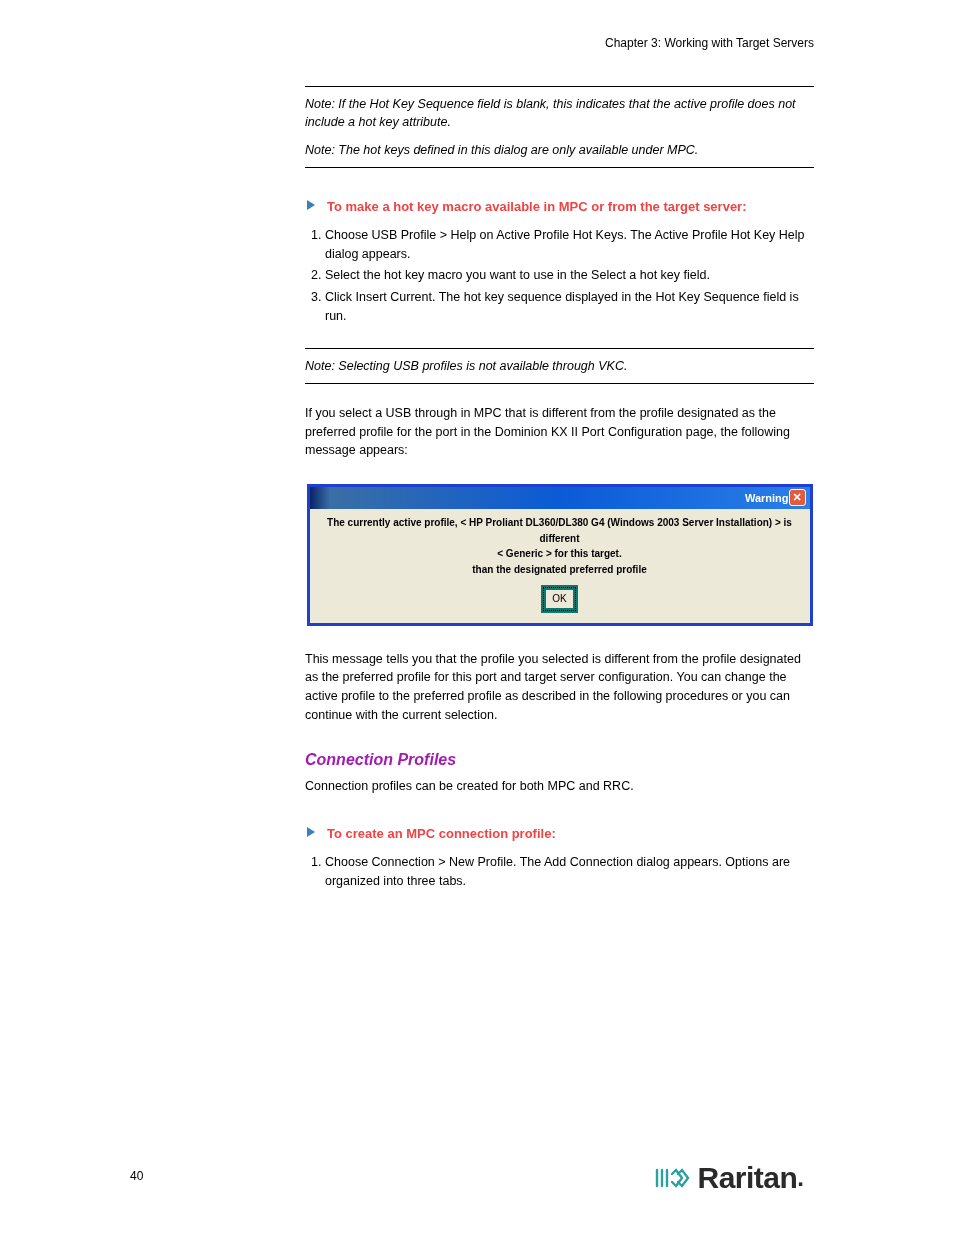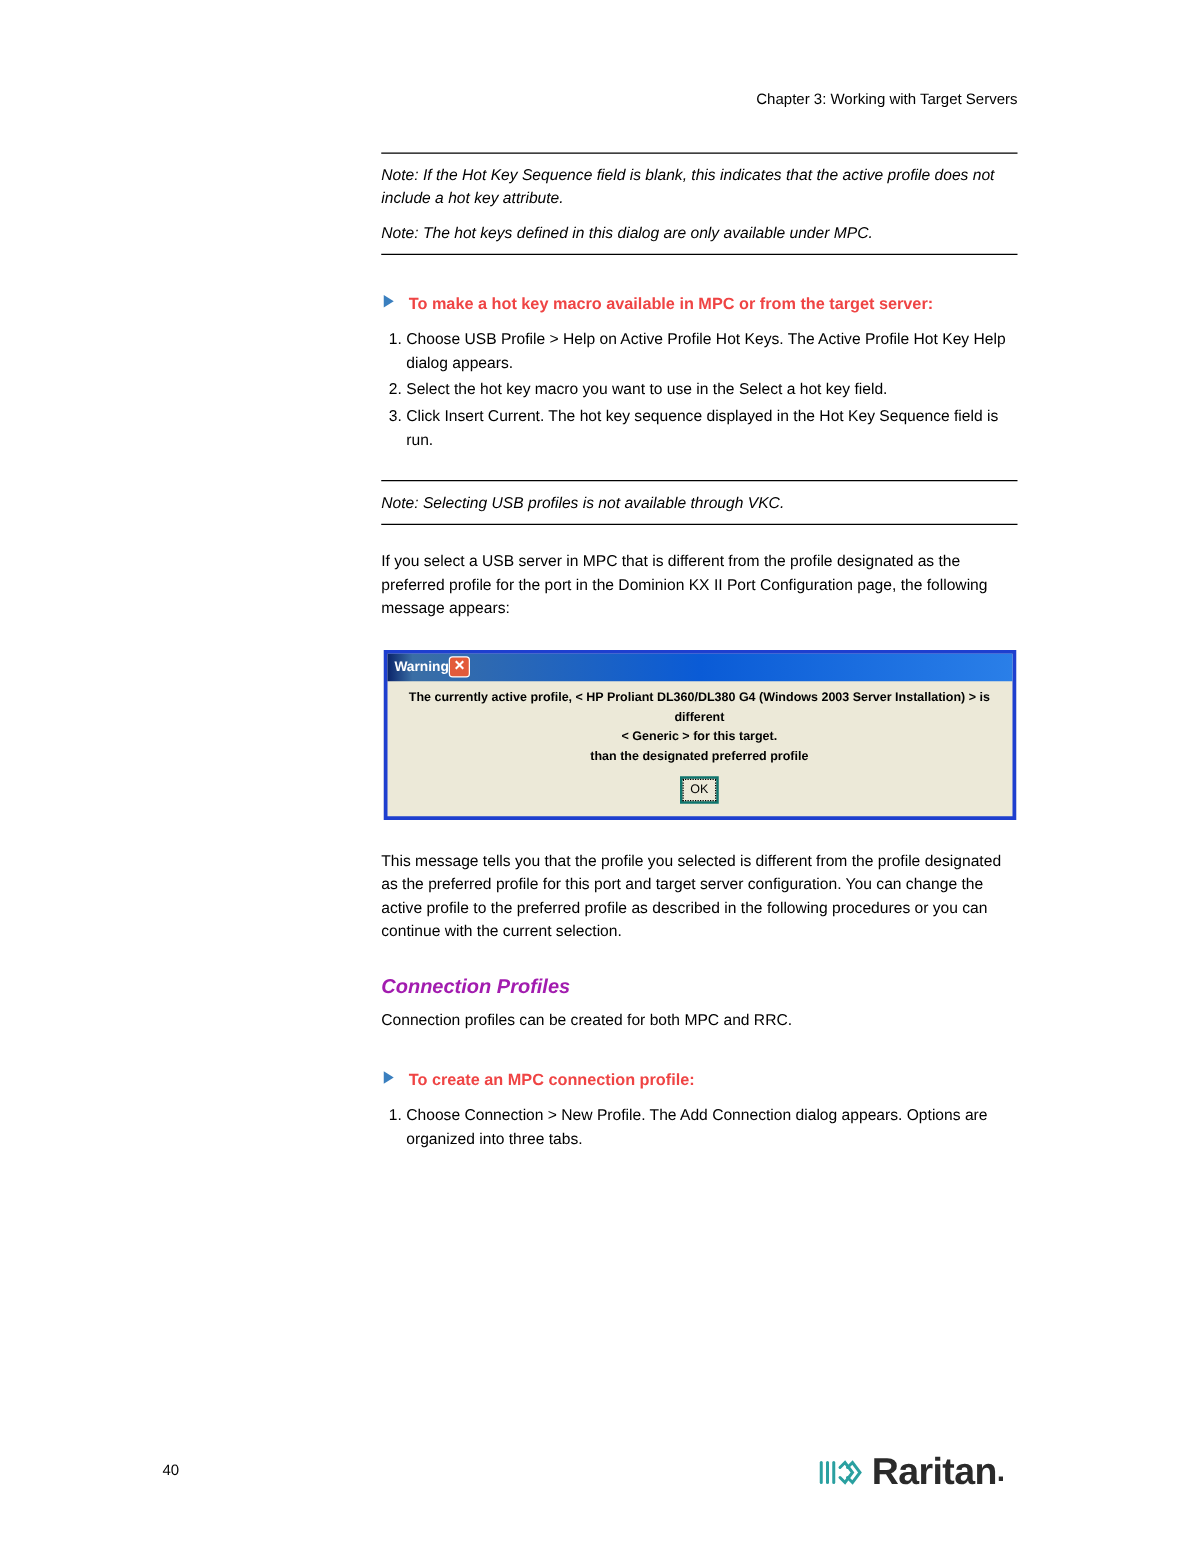--- a/index.html
+++ b/index.html
@@ -9,21 +9,21 @@
     font-family: Arial, Helvetica, sans-serif;
     font-size: 13px;
     color: #000;
     width: 954px;
   }
   .page {
     position: relative;
     width: 954px;
     height: 1235px;
     box-sizing: border-box;
-    padding-top: 72px;
+    padding-top: 36px;
   }
   .header-line {
     text-align: right;
     padding-right: 140px;
     font-size: 12px;
     color: #000;
     margin-bottom: 36px;
   }
   .content {
     margin-left: 305px;
@@ -92,21 +92,21 @@
     font-family: Tahoma, Arial, sans-serif;
     font-size: 10.5px;
     box-shadow: 0 0 0 rgba(0,0,0,0);
   }
   .titlebar {
     background: linear-gradient(to right, #0a246a 0%, #3a6ea5 4%, #0a5bd6 50%, #2a7fe8 100%);
     color: #fff;
     font-weight: bold;
     padding: 2px 4px 3px 6px;
     display: flex;
-    justify-content: flex-start;
+    justify-content: flex-end;
     align-items: center;
     font-size: 11px;
   }
   .titlebar .tb-title { }
   .closebox {
     width: 17px;
     height: 17px;
     background: #e35b3a;
     border: 1px solid #fff;
     border-radius: 3px;
@@ -123,21 +123,21 @@
     color: #000;
     font-weight: bold;
     font-size: 10px;
     line-height: 1.55;
   }
   .dialog-ok {
     display: inline-block;
     margin-top: 8px;
     padding: 1px 6px;
     background: #ece9d8;
-    border: 2px solid #0f766e;
+    border: 5px solid #0f766e;
     outline: 1px dotted #000;
     outline-offset: -3px;
     font-size: 10px;
     font-weight: normal;
   }
   .section-heading {
     color: #a21caf;
     font-size: 16px;
     font-weight: bold;
     margin-top: 26px;
@@ -203,21 +203,21 @@
     <ol class="step-list">
       <li>Choose USB Profile &gt; Help on Active Profile Hot Keys. The Active Profile Hot Key Help dialog appears.</li>
       <li>Select the hot key macro you want to use in the Select a hot key field.</li>
       <li>Click Insert Current. The hot key sequence displayed in the Hot Key Sequence field is run.</li>
     </ol>
 
     <div class="note-block" style="margin-top:22px;">
       <div>Note: Selecting USB profiles is not available through VKC.</div>
     </div>
 
-    <p class="body-para">If you select a USB server in MPC that is different from the profile designated as the preferred profile for the port in the Dominion KX II Port Configuration page, the following message appears:</p>
+    <p class="body-para">If you select a USB through in MPC that is different from the profile designated as the preferred profile for the port in the Dominion KX II Port Configuration page, the following message appears:</p>
 
     <div class="dialog-wrap">
       <div class="dialog">
         <div class="titlebar">
           <span class="tb-title">Warning</span>
           <span class="closebox">✕</span>
         </div>
         <div class="dialog-body">
           <div>The currently active profile, &lt; HP Proliant DL360/DL380 G4 (Windows 2003 Server Installation) &gt; is different</div>
           <div>&lt; Generic &gt; for this target.</div>

